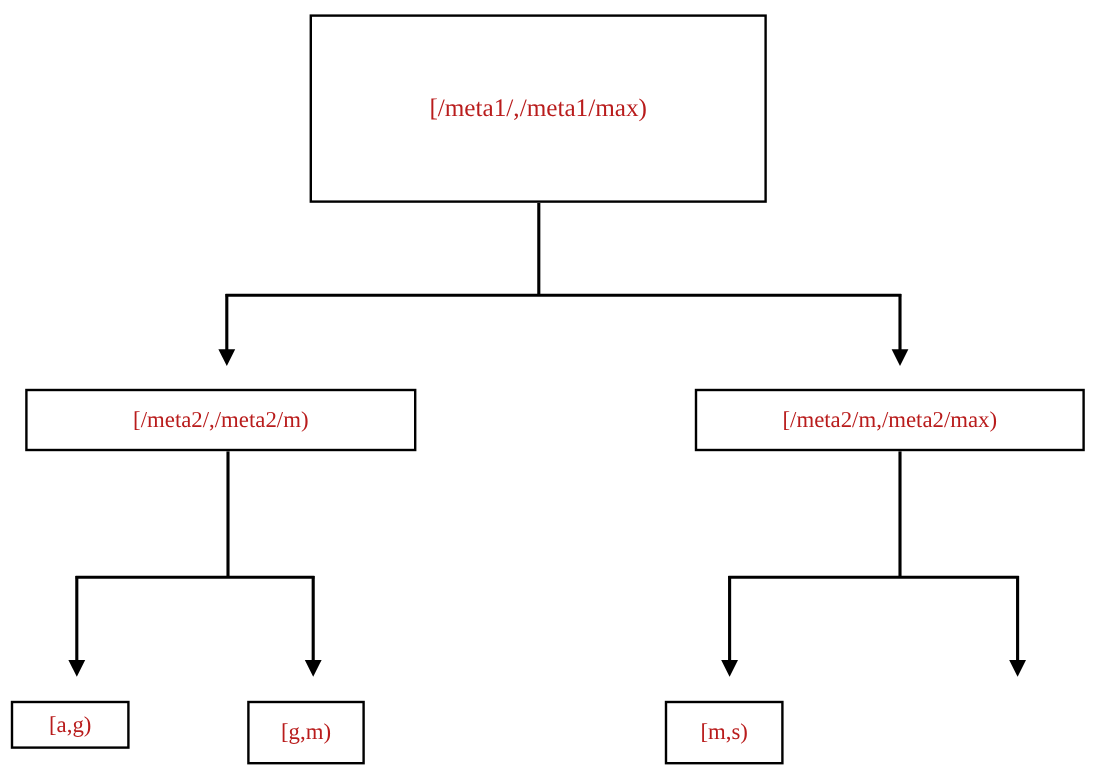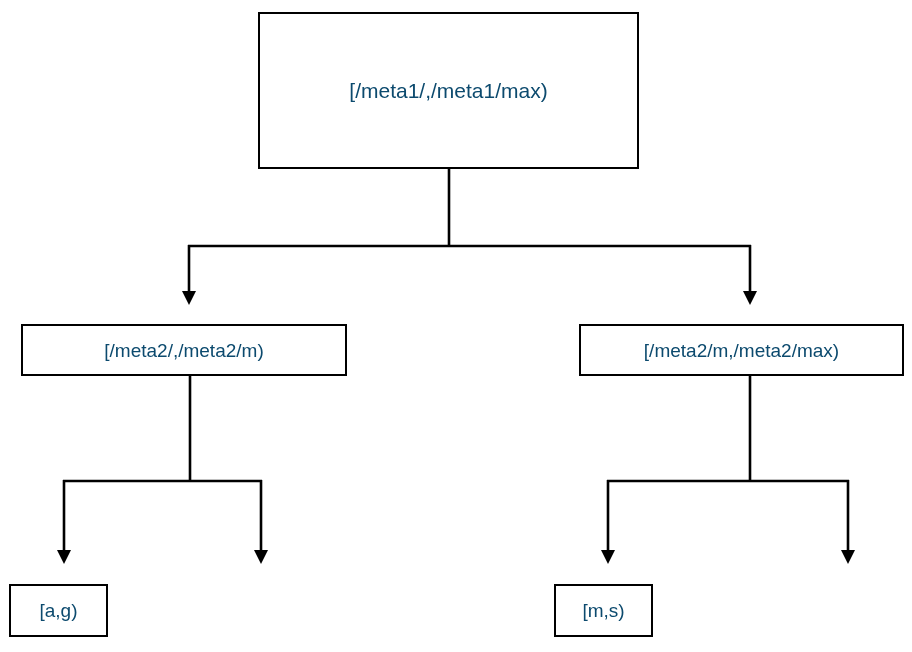--- a/index.html
+++ b/index.html
@@ -33,22 +33,22 @@
     background: #ffffff;
     display: flex;
     align-items: center;
     justify-content: center;
     text-align: center;
     color: #000000;
     white-space: pre;
     font-family: "DejaVu Sans Mono", monospace;
   }
   .node-label {
-    font-family: Liberation Sans, sans-serif;
-    color: #0c4a6e;
+    font-family: Liberation Serif, serif;
+    color: #b91c1c;
     white-space: pre;
     line-height: 1;
   }
   
   #node-root {
     left: 258px;
     top: 12px;
     width: 381px;
     height: 157px;
   }
@@ -69,21 +69,21 @@
     height: 52px;
   }
   #node-left-branch .node-label,
   #node-right-branch .node-label { font-size: 19px; }
 
   
   #node-leaf-ag {
     left: 9px;
     top: 584px;
     width: 99px;
-    height: 53px;
+    height: 40px;
   }
   #node-leaf-gm {
     left: 206px;
     top: 584px;
     width: 98px;
     height: 53px;
   }
   #node-leaf-ms {
     left: 554px;
     top: 584px;
@@ -149,19 +149,22 @@
   </div>
 
   <div class="node-box" id="node-right-branch">
     <span class="node-label">[/meta2/m,/meta2/max)</span>
   </div>
 
   <div class="node-box" id="node-leaf-ag">
     <span class="node-label">[a,g)</span>
   </div>
 
+  <div class="node-box" id="node-leaf-gm">
+    <span class="node-label">[g,m)</span>
+  </div>
 
   <div class="node-box" id="node-leaf-ms">
     <span class="node-label">[m,s)</span>
   </div>
 
 
 </div>
 
 </body></html>

